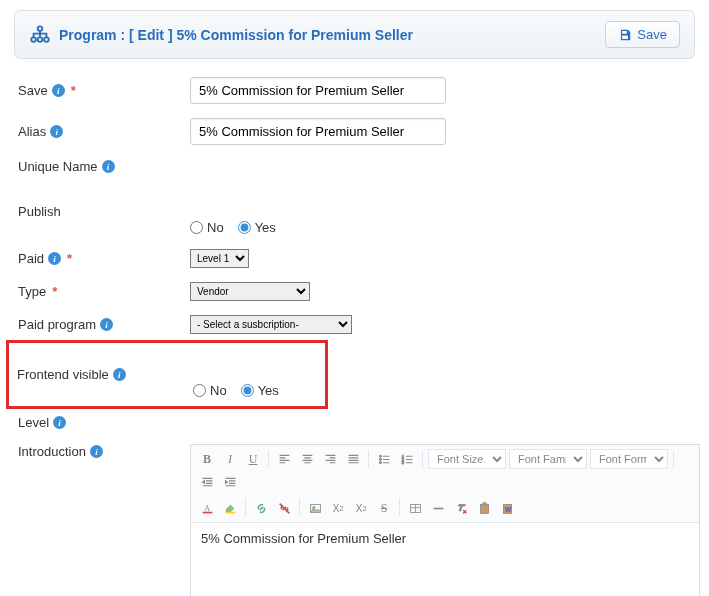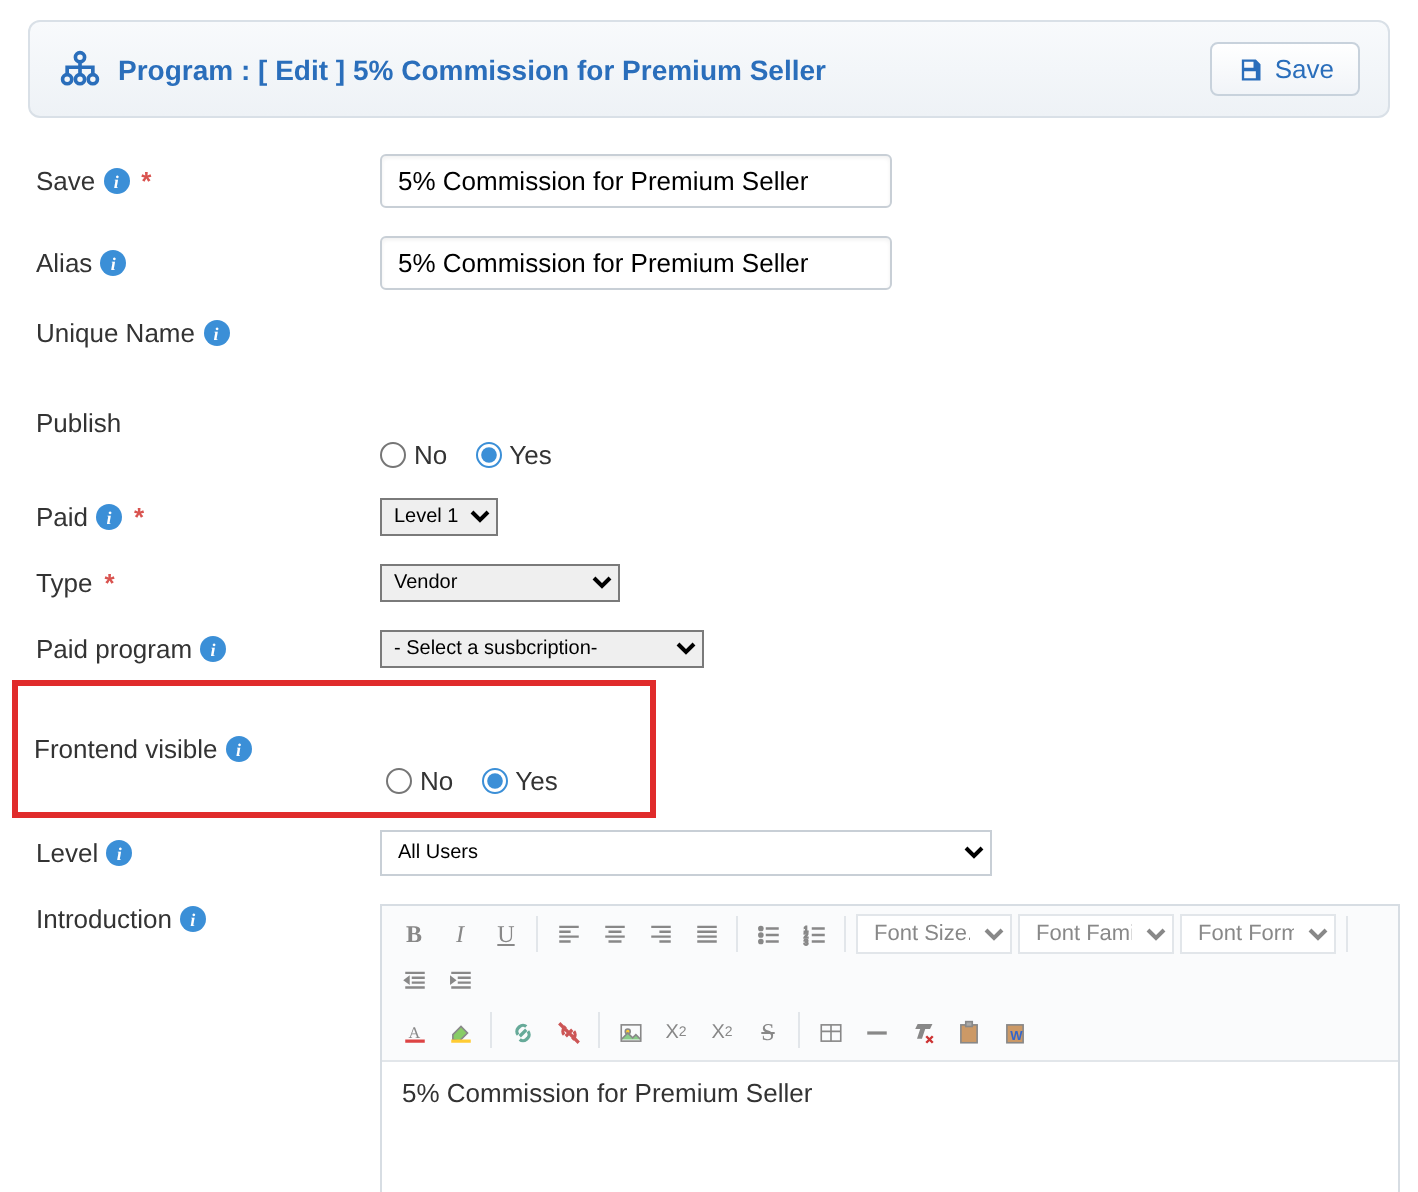--- a/index.html
+++ b/index.html
@@ -270,23 +270,20 @@
           </label>
       </div>
     </div>
   </div>
 
   <div class="row">
     <div class="label-col">
       <span>Level</span>
       <span class="info-icon">i</span>
     </div>
-    <div class="field-col">
-      <select class="wide"><option>All Users</option></select>
-    </div>
   </div>
 
   <div class="row top">
     <div class="label-col">
       <span>Introduction</span>
       <span class="info-icon">i</span>
     </div>
     <div class="field-col">
       <div class="editor">
         <div class="toolbar">

